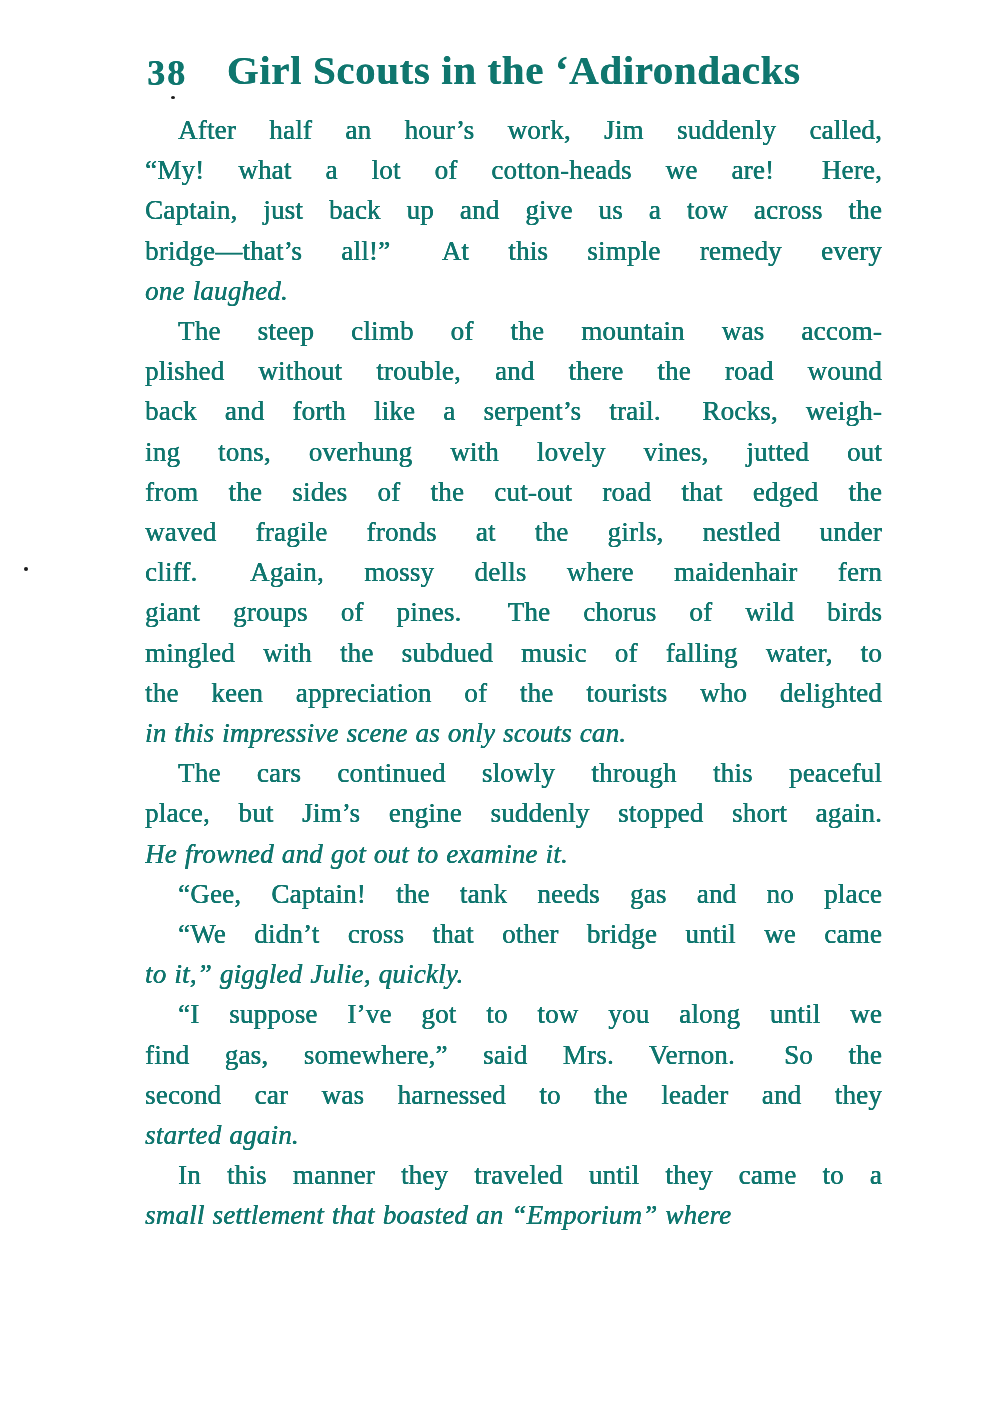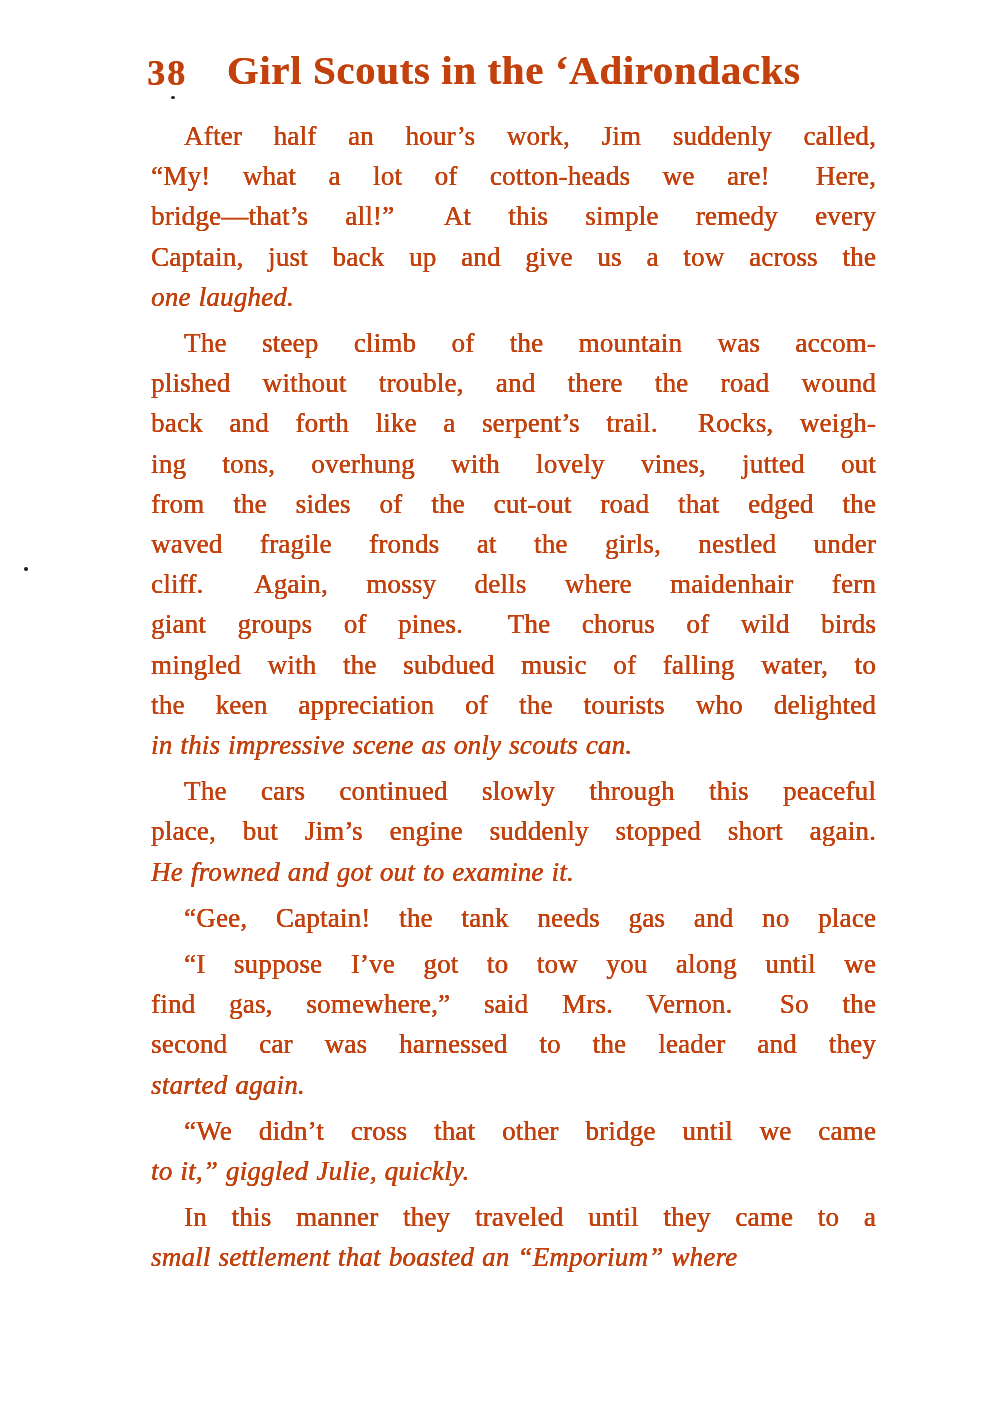--- a/index.html
+++ b/index.html
@@ -1,21 +1,21 @@
 <!DOCTYPE html>
 <html><head>
 <meta charset="utf-8">
 <style>
   html, body { margin: 0; padding: 0; background: #ffffff; }
   .page {
     position: relative;
     width: 1000px;
     height: 1427px;
     background: #ffffff;
-    color: #c2410c;
+    color: #0f766e;
     font-family: "Liberation Serif", "DejaVu Serif", serif;
     overflow: hidden;
   }
   .header {
     position: absolute;
     top: 46px;
     left: 145px;
     width: 737px;
     height: 50px;
   }
@@ -44,21 +44,21 @@
     position: absolute;
     top: 110px;
     left: 145px;
     width: 737px;
     font-size: 27px;
     line-height: 40.2px;
     letter-spacing: 0.2px;
     word-spacing: 1px;
     text-shadow: 0.35px 0 0 currentColor, 0 0.25px 0 currentColor;
   }
-  .para { margin: 6px; }
+  .para { margin: 0; }
   .line {
     text-align: justify;
     text-align-last: justify;
     overflow: hidden;
     white-space: nowrap;
   }
   .line.last {
     text-align-last: left;
     font-style: italic;
   }
@@ -76,22 +76,22 @@
 
 <div class="page">
   <div class="header">
     <span class="pagenum">38</span>
     <span class="title">Girl Scouts in the ‘Adirondacks</span>
   </div>
   <div class="body">
       <div class="para">
         <div class="line indent">After half an hour’s work, Jim suddenly called,</div>
         <div class="line">“My! what a lot of cotton-heads we are!  Here,</div>
+        <div class="line">Captain, just back up and give us a tow across the</div>
         <div class="line">bridge—that’s all!”  At this simple remedy every</div>
-        <div class="line">Captain, just back up and give us a tow across the</div>
         <div class="line last">one laughed.</div>
       </div>
       <div class="para">
         <div class="line indent">The steep climb of the mountain was accom-</div>
         <div class="line">plished without trouble, and there the road wound</div>
         <div class="line">back and forth like a serpent’s trail.  Rocks, weigh-</div>
         <div class="line">ing tons, overhung with lovely vines, jutted out</div>
         <div class="line">from the sides of the cut-out road that edged the</div>
         <div class="line">waved fragile fronds at the girls, nestled under</div>
         <div class="line">cliff.  Again, mossy dells where maidenhair fern</div>
@@ -102,28 +102,28 @@
       </div>
       <div class="para">
         <div class="line indent">The cars continued slowly through this peaceful</div>
         <div class="line">place, but Jim’s engine suddenly stopped short again.</div>
         <div class="line last">He frowned and got out to examine it.</div>
       </div>
       <div class="para">
         <div class="line indent">“Gee, Captain! the tank needs gas and no place</div>
       </div>
       <div class="para">
+        <div class="line indent">“We didn’t cross that other bridge until we came</div>
+        <div class="line last">to it,” giggled Julie, quickly.</div>
+      </div>
+      <div class="para">
         <div class="line indent">“I suppose I’ve got to tow you along until we</div>
         <div class="line">find gas, somewhere,” said Mrs. Vernon.  So the</div>
         <div class="line">second car was harnessed to the leader and they</div>
         <div class="line last">started again.</div>
-      </div>
-      <div class="para">
-        <div class="line indent">“We didn’t cross that other bridge until we came</div>
-        <div class="line last">to it,” giggled Julie, quickly.</div>
       </div>
       <div class="para">
         <div class="line indent">In this manner they traveled until they came to a</div>
         <div class="line last">small settlement that boasted an “Emporium” where</div>
       </div>
     </div>
   <div class="speck speck-margin"></div>
   <div class="speck speck-pagenum"></div>
 </div>
 

